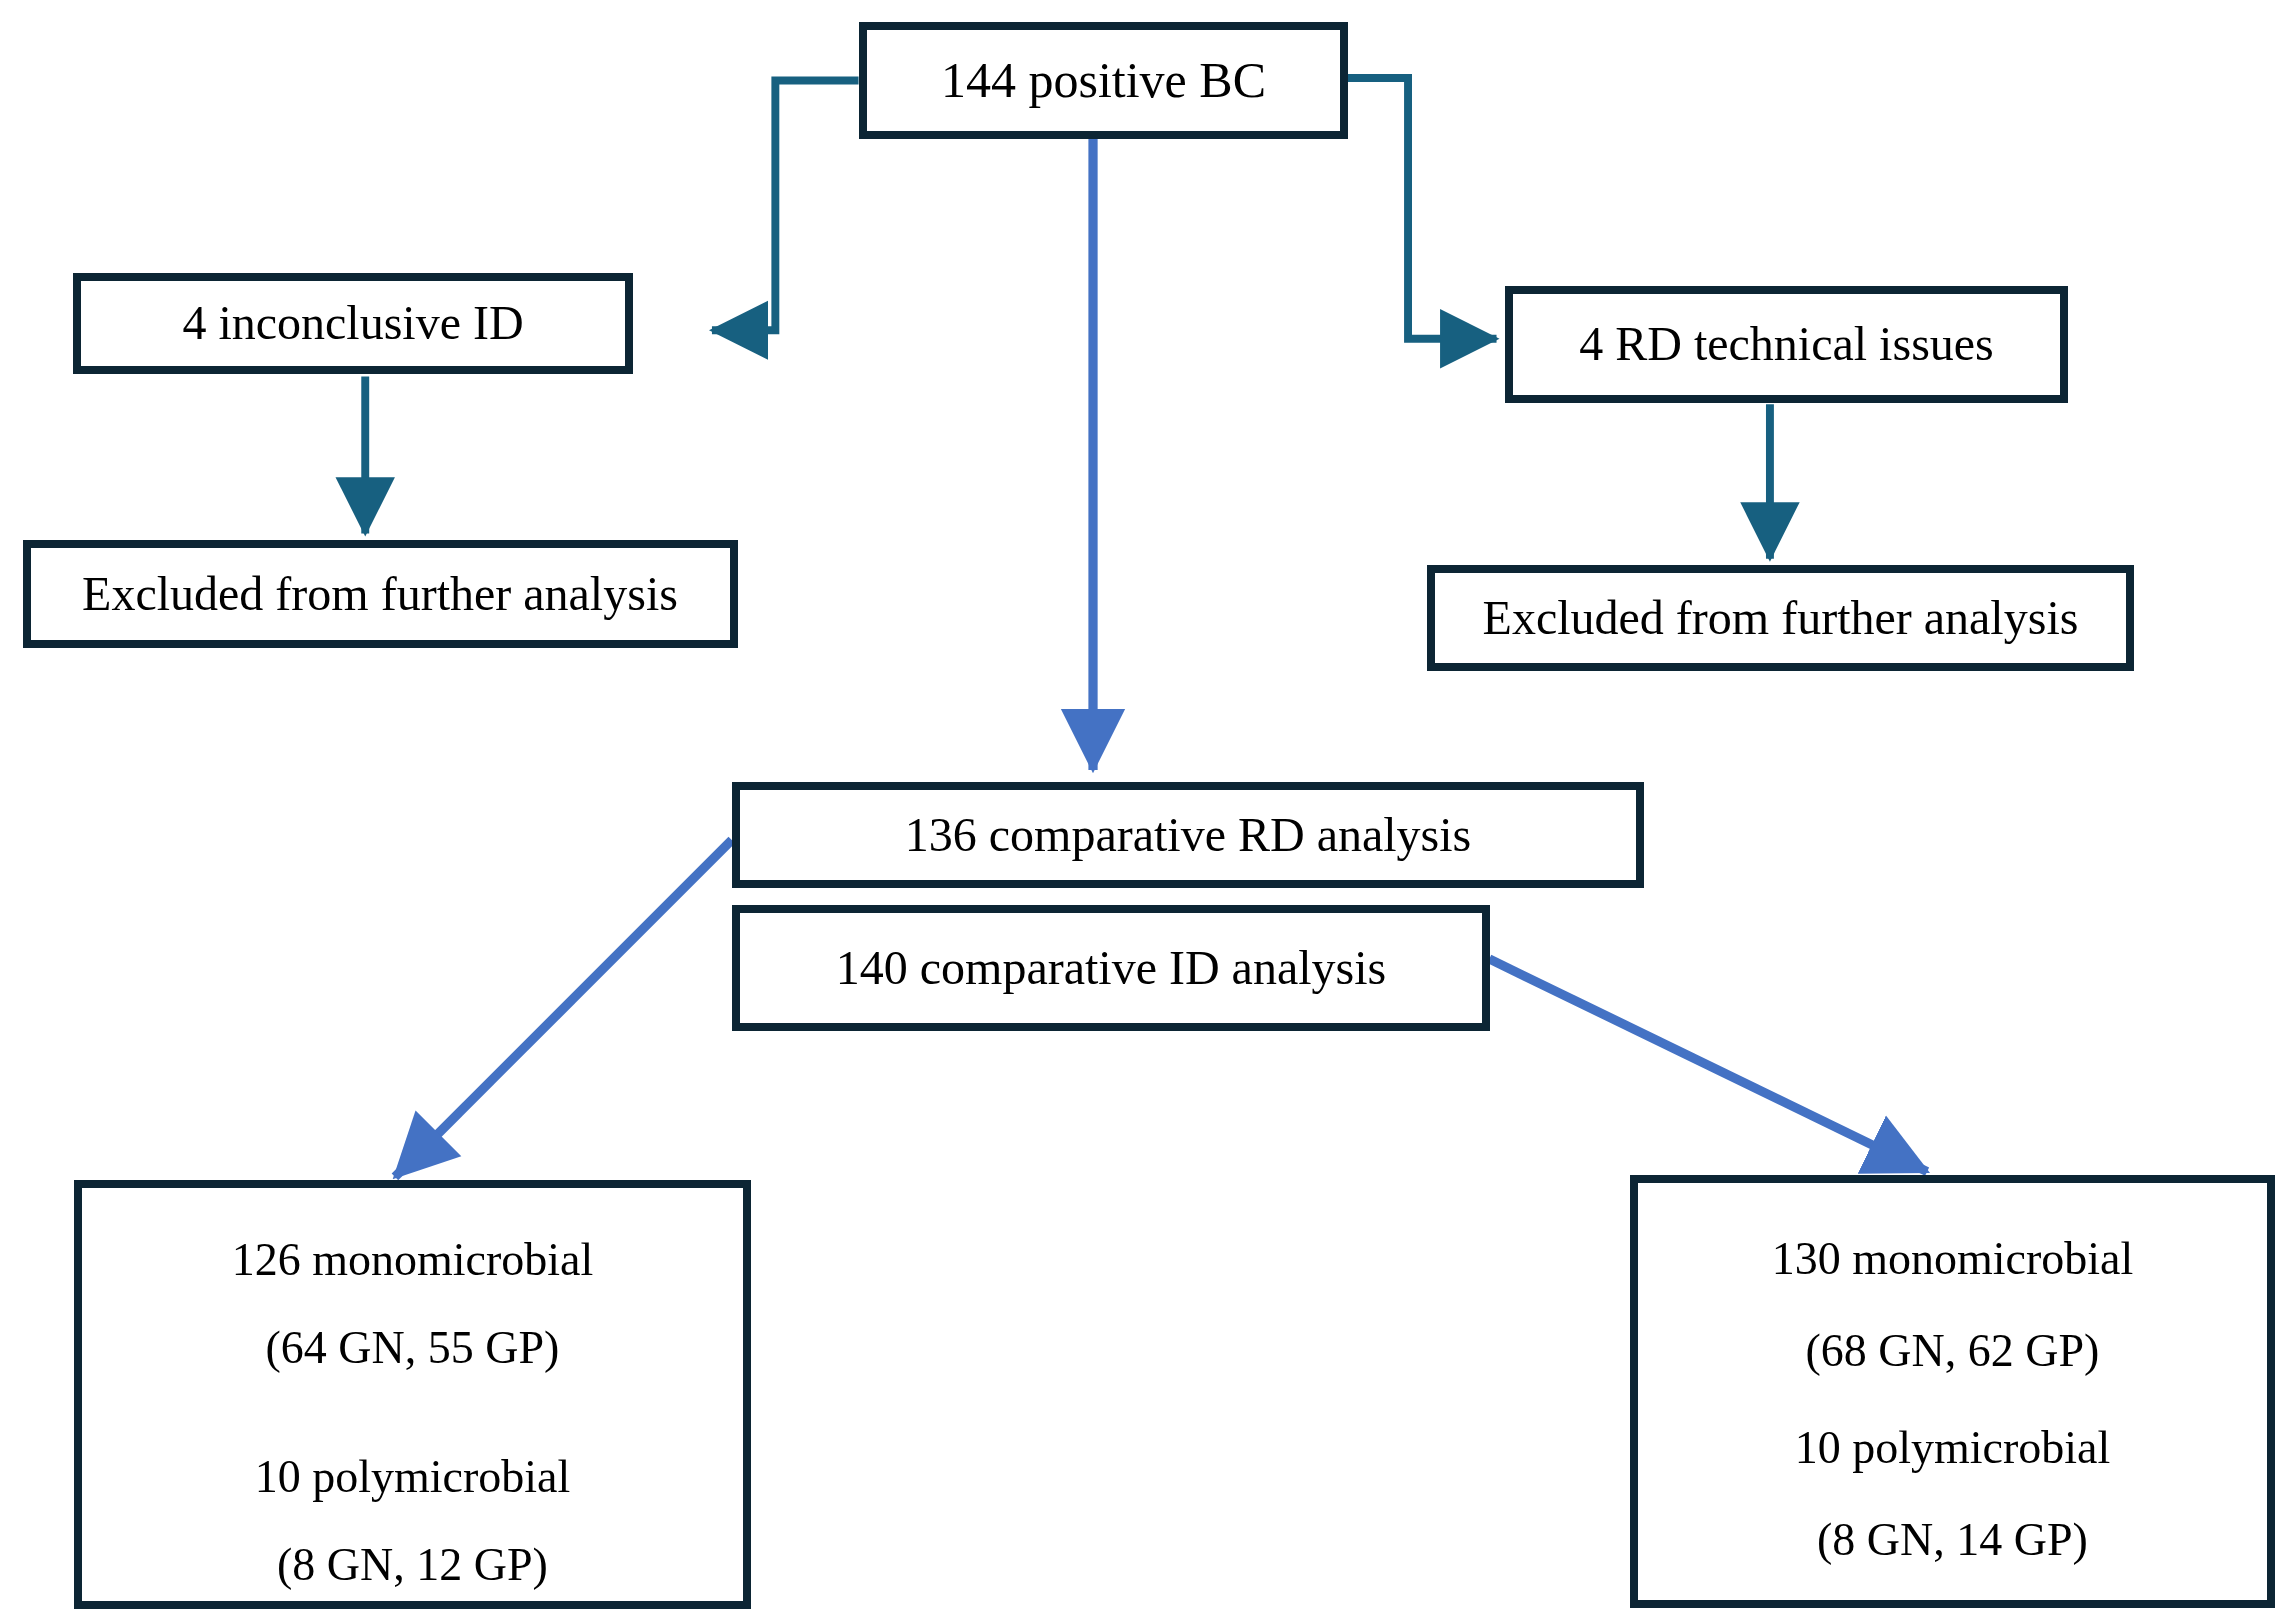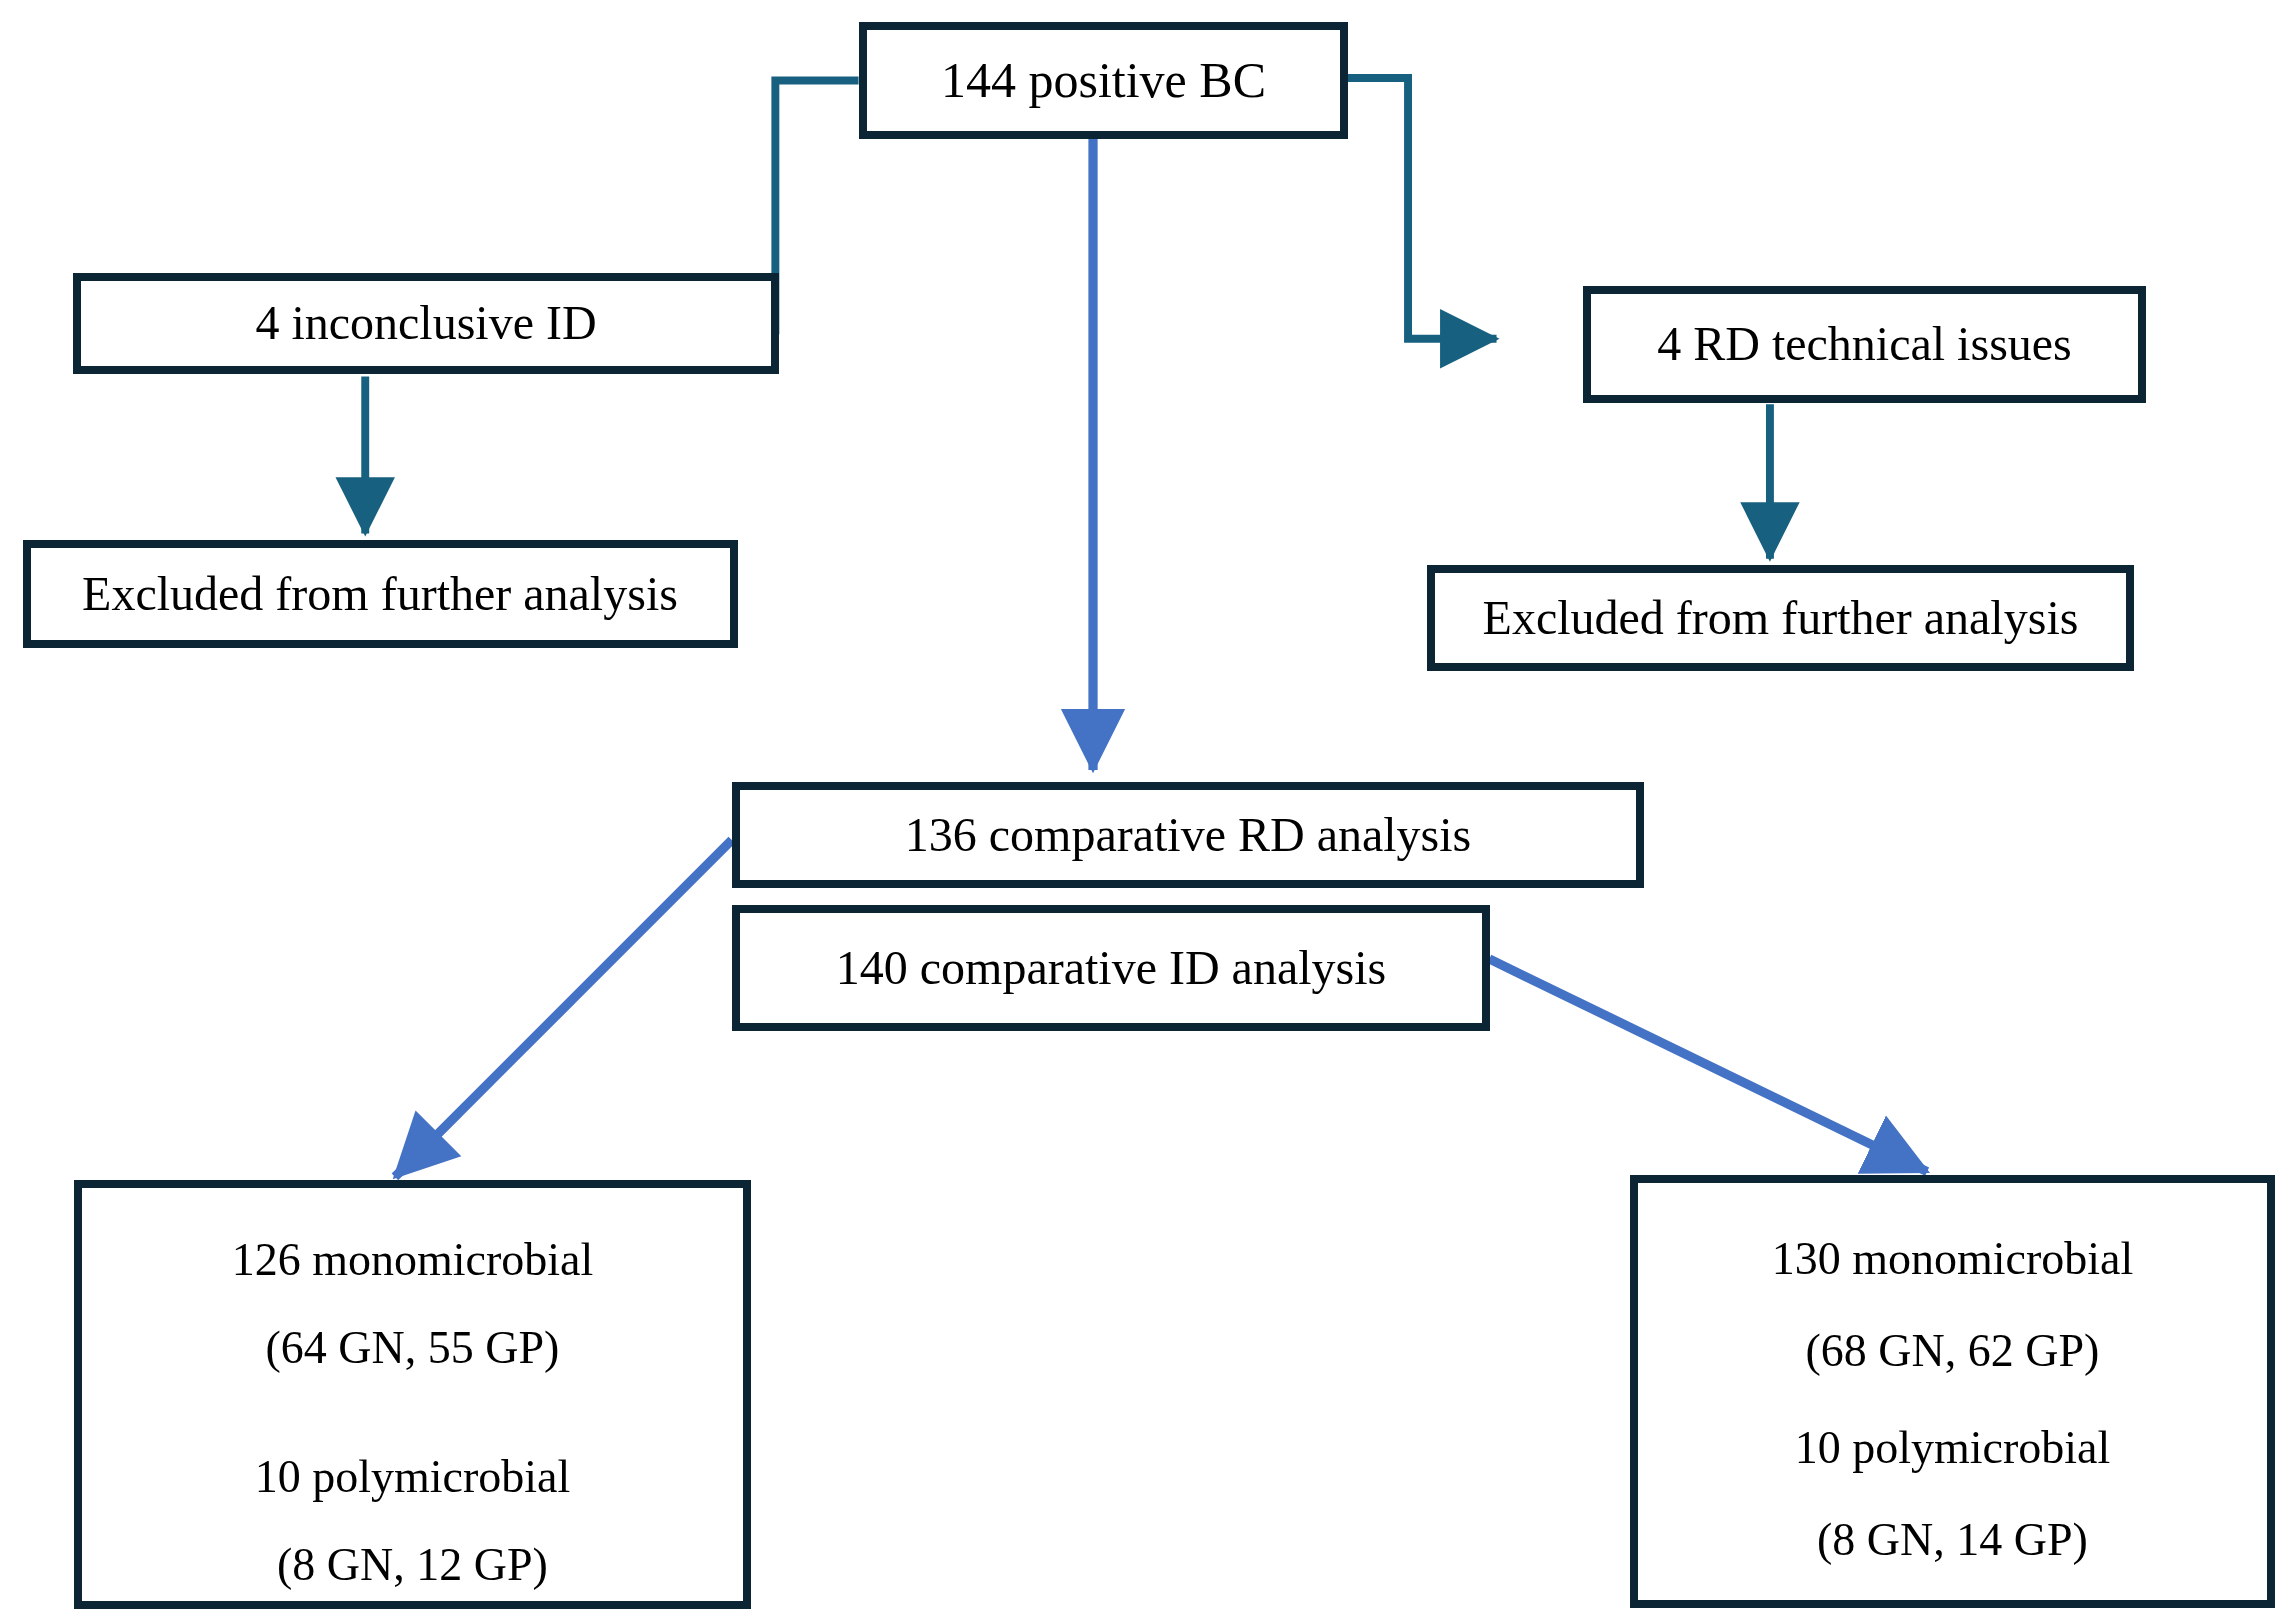--- a/index.html
+++ b/index.html
@@ -34,22 +34,22 @@
     display: flex;
     align-items: center;
     justify-content: center;
     text-align: center;
     z-index: 2;
     font-size: 48px;
     line-height: 1.1;
     white-space: nowrap;
   }
   .b-top        { left: 859px; top:   22px; width:  489px; height: 117px; font-size: 50px; }
-  .b-inconcl    { left:  73px; top:  273px; width:  706px; height: 101px; }
-  .b-rdissues   { left: 1583px; top:  286px; width:  563px; height: 117px; }
+  .b-inconcl    { left:  73px; top:  273px; width:  560px; height: 101px; }
+  .b-rdissues   { left: 1505px; top:  286px; width:  563px; height: 117px; }
   .b-excl-left  { left:   22.5px; top:  540px; width: 715px; height: 108px; }
   .b-excl-right { left: 1427px; top:  565px; width: 707px; height: 106px; }
   .b-rdanalysis { left: 732px; top: 782px; width: 912px; height: 106px; }
   .b-idanalysis { left: 732px; top: 905px; width: 758px; height: 126px; }
   .b-bot-left   { left:  74px; top: 1180px; width: 677px; height: 429px; }
   .b-bot-right  { left: 1630px; top: 1175px; width:  645px; height: 433px; }
   .box.multi {
     flex-direction: column;
     font-size: 46px;
     justify-content: center;

